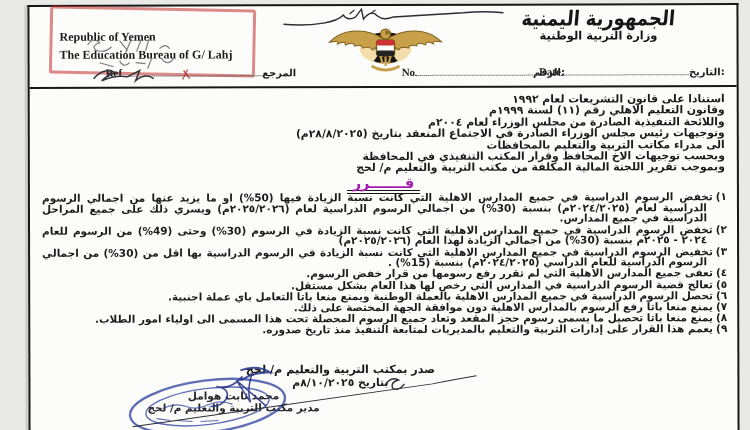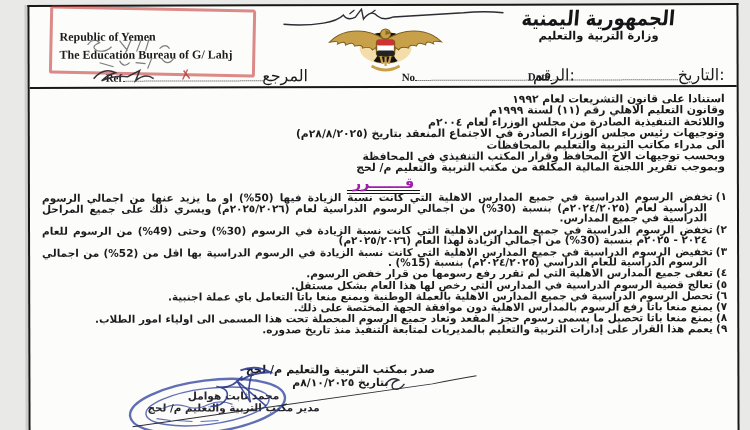--- a/index.html
+++ b/index.html
@@ -30,21 +30,21 @@
   }
   .arb-block{
     position:absolute;right:8px;top:0;width:260px;text-align:center;color:#151517;
     direction:rtl;
   }
   .arb-callig{font-size:18px;font-weight:bold;transform:scaleY(1.15) skewX(-6deg);letter-spacing:1px;margin-top:2px;}
   .arb-line{font-size:11.5px;font-weight:bold;line-height:15px;}
   .refline{position:absolute;bottom:4px;width:100%;height:16px;font-size:11px;color:#1c1c1e;}
   .refseg{position:absolute;white-space:nowrap;font-weight:bold;}
   .refseg .en{font-family:"Liberation Serif",serif;font-weight:bold;padding-left:44px;}
-  .refseg .ar{font-size:16px;font-weight:normal;}
+  .refseg .ar{font-size:10px;font-weight:bold;}
   .dots{display:inline-block;vertical-align:baseline;border-bottom:1.6px dotted #3a3a3a;height:9px;}
   
   .preamble{
     position:absolute;top:88px;right:12px;left:14px;direction:rtl;text-align:right;
     color:#1b1b1d;font-size:10.8px;font-weight:bold;line-height:11.4px;
   }
   .decree-head{
     position:absolute;top:167px;left:0;width:100%;text-align:center;
   }
   .decree-head span{
@@ -106,21 +106,21 @@
       <path d="M58 12 l6 3 l-6 2z" fill="#8a6a20"></path>
       <rect x="49" y="22" width="18" height="16" rx="3" fill="#fff" stroke="#7c5f1e" stroke-width="1.4"></rect>
       <rect x="49" y="22" width="18" height="5.5" rx="2" fill="#c33"></rect>
       <rect x="49" y="32.5" width="18" height="5.5" rx="2" fill="#222"></rect>
       <path d="M53 38 l2 8 M58 39 l0 9 M63 38 l-2 8" stroke="#c9a04a" stroke-width="2.2"></path>
       <path d="M44 48 q14 8 28 0" stroke="#c9a04a" stroke-width="3" fill="none"></path>
     </svg>
 
     <div class="arb-block">
       <div class="arb-callig">الجمهورية اليمنية</div>
-      <div class="arb-line">وزارة التربية والتعليم</div>
+      <div class="arb-line">وزارة التربية الوطنية</div>
     </div>
 
     <div class="refline">
       <span class="refseg" style="left:32px;">
         <span class="en">Ref</span><span class="dots" style="width:140px;"></span><span class="ar">المرجع</span>
       </span>
       <span class="refseg" style="left:294px;margin-left:34px;">
         <span class="en">No</span><span class="dots" style="width:118px;"></span><span class="ar">الرقم:</span>
       </span>
       <span class="refseg" style="right:12px;">
@@ -144,21 +144,21 @@
     <div>وبموجب تقرير اللجنة المالية المكلفة من مكتب التربية والتعليم م/ لحج</div>
   </div>
 
   <div class="decree-head">
     <span>قـــــــرر</span>
   </div>
 
   <div class="items">
     <div class="item"><span class="num">١)</span><span>تخفض الرسوم الدراسية في جميع المدارس الاهلية التي كانت نسبة الزيادة فيها (50%) او ما يزيد عنها من اجمالي الرسوم الدراسية لعام (٢٠٢٤/٢٠٢٥م) بنسبة (30%) من اجمالي الرسوم الدراسية لعام (٢٠٢٥/٢٠٢٦م) ويسري ذلك على جميع المراحل الدراسية في جميع المدارس.</span></div>
     <div class="item"><span class="num">٢)</span><span>تخفض الرسوم الدراسية في جميع المدارس الاهلية التي كانت نسبة الزيادة في الرسوم (30%) وحتى (49%) من الرسوم للعام ٢٠٢٤ - ٢٠٢٥م بنسبة (30%) من اجمالي الزيادة لهذا العام (٢٠٢٥/٢٠٢٦م)</span></div>
-    <div class="item"><span class="num">٣)</span><span>تخفيض الرسوم الدراسية في جميع المدارس الاهلية التي كانت نسبة الزيادة في الرسوم الدراسية بها اقل من (52%) من اجمالي الرسوم الدراسية للعام الدراسي (٢٠٢٤/٢٠٢٥م) بنسبة (15%) .</span></div>
+    <div class="item"><span class="num">٣)</span><span>تخفيض الرسوم الدراسية في جميع المدارس الاهلية التي كانت نسبة الزيادة في الرسوم الدراسية بها اقل من (30%) من اجمالي الرسوم الدراسية للعام الدراسي (٢٠٢٤/٢٠٢٥م) بنسبة (15%) .</span></div>
     <div class="item"><span class="num">٤)</span><span>تعفى جميع المدارس الاهلية التي لم تقرر رفع رسومها من قرار خفض الرسوم.</span></div>
     <div class="item"><span class="num">٥)</span><span>تعالج قضية الرسوم الدراسية في المدارس التي رخص لها هذا العام بشكل مستقل.</span></div>
     <div class="item"><span class="num">٦)</span><span>تحصل الرسوم الدراسية في جميع المدارس الاهلية بالعملة الوطنية ويمنع منعا باتا التعامل باي عملة اجنبية.</span></div>
     <div class="item"><span class="num">٧)</span><span>يمنع منعا باتا رفع الرسوم بالمدارس الاهلية دون موافقة الجهة المختصة على ذلك.</span></div>
     <div class="item"><span class="num">٨)</span><span>يمنع منعا باتا تحصيل ما يسمى رسوم حجز المقعد وتعاد جميع الرسوم المحصلة تحت هذا المسمى الى اولياء امور الطلاب.</span></div>
     <div class="item"><span class="num">٩)</span><span>يعمم هذا القرار على إدارات التربية والتعليم بالمديريات لمتابعة التنفيذ منذ تاريخ صدوره.</span></div>
   </div>
 
   <div class="issued">
     <div class="l1">صدر بمكتب التربية والتعليم م/ لحج</div>

